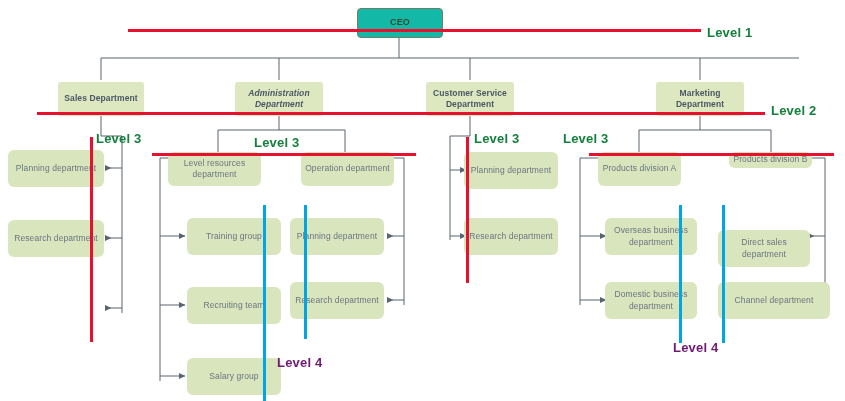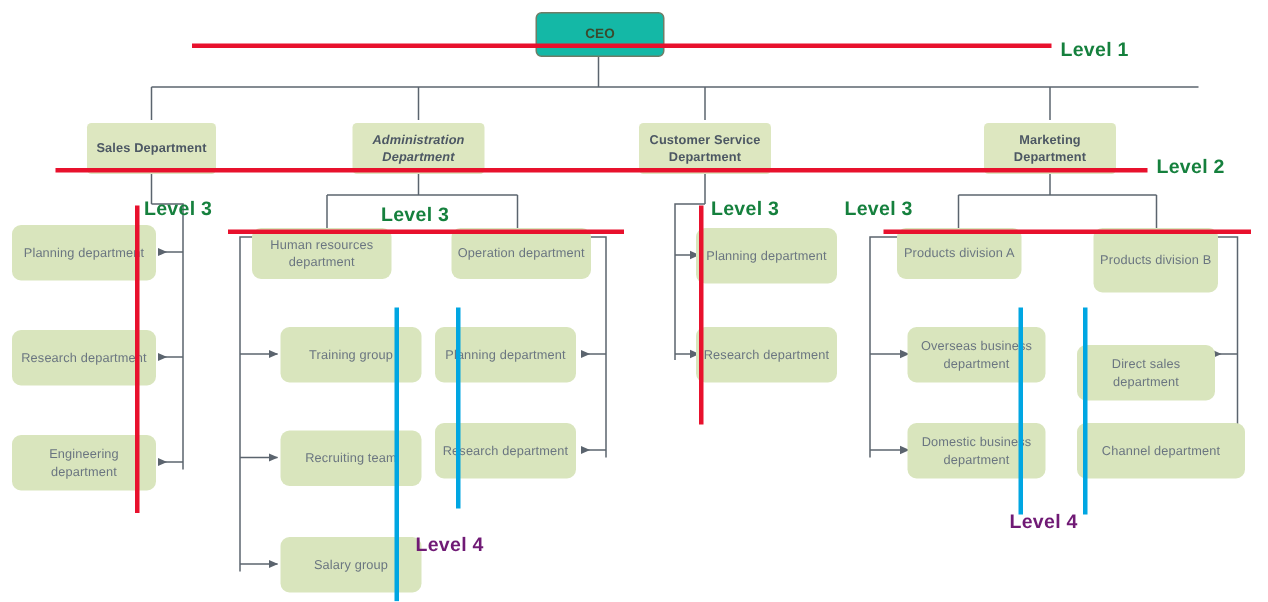--- a/index.html
+++ b/index.html
@@ -145,26 +145,23 @@
   <div class="node lvl2" style="left:656px;top:82px;width:88px;height:34px;">
     <span>Marketing Department</span>
   </div>
 
   <div class="node lvl3" style="left:8px;top:150px;width:96px;height:37px;">
     <span>Planning department</span>
   </div>
   <div class="node lvl3" style="left:8px;top:220px;width:96px;height:37px;">
     <span>Research department</span>
   </div>
-  <div class="node lvl3" style="left:8px;top:290px;width:96px;height:37px;">
-    <span>Engineering department</span>
-  </div>
 
   <div class="node lvl3" style="left:168px;top:152px;width:93px;height:34px;">
-    <span>Human resources department</span>
+    <span>Level resources department</span>
   </div>
   <div class="node lvl3" style="left:301px;top:152px;width:93px;height:34px;">
     <span>Operation department</span>
   </div>
 
   <div class="node lvl4" style="left:187px;top:218px;width:94px;height:37px;">
     <span>Training group</span>
   </div>
   <div class="node lvl4" style="left:187px;top:287px;width:94px;height:37px;">
     <span>Recruiting team</span>
@@ -183,21 +180,21 @@
   <div class="node lvl3" style="left:464px;top:152px;width:94px;height:37px;">
     <span>Planning department</span>
   </div>
   <div class="node lvl3" style="left:464px;top:218px;width:94px;height:37px;">
     <span>Research department</span>
   </div>
 
   <div class="node lvl3" style="left:598px;top:152px;width:83px;height:34px;">
     <span>Products division A</span>
   </div>
-  <div class="node lvl3" style="left:729px;top:152px;width:83px;height:43px;">
+  <div class="node lvl3" style="left:729px;top:152px;width:83px;height:16px;">
     <span>Products division B</span>
   </div>
 
   <div class="node lvl4" style="left:605px;top:218px;width:92px;height:37px;">
     <span>Overseas business department</span>
   </div>
   <div class="node lvl4" style="left:605px;top:282px;width:92px;height:37px;">
     <span>Domestic business department</span>
   </div>
   <div class="node lvl4" style="left:718px;top:218px;width:92px;height:37px;margin-top:12px;">

